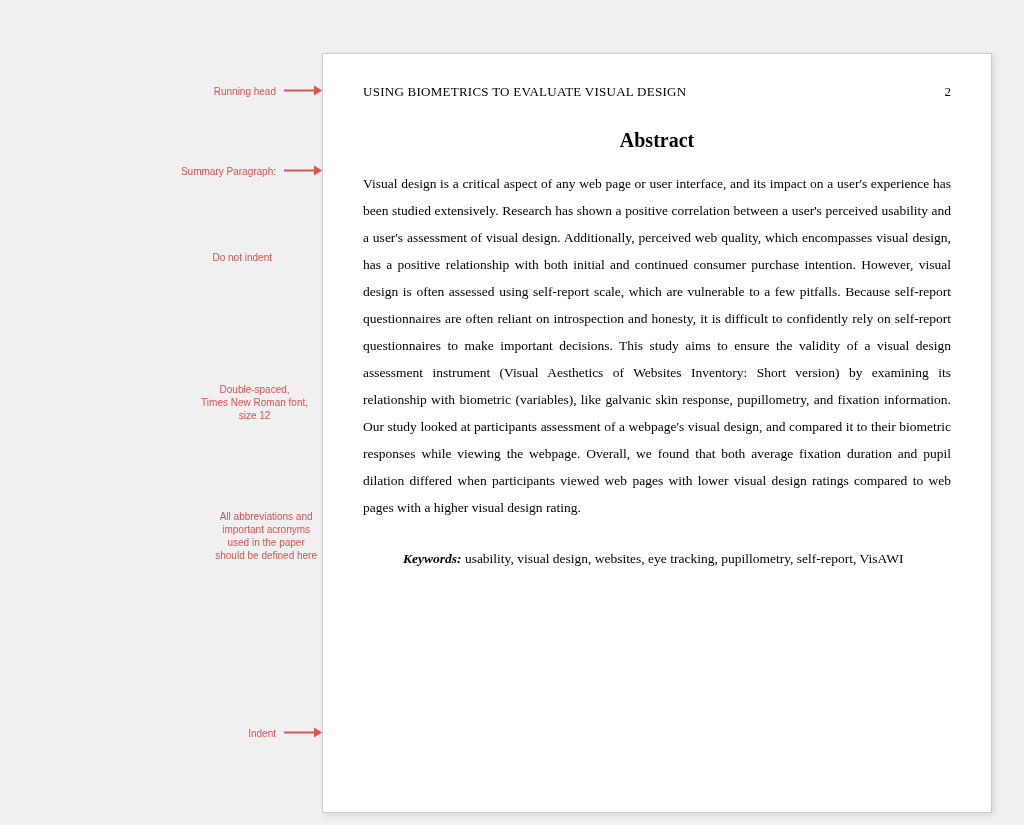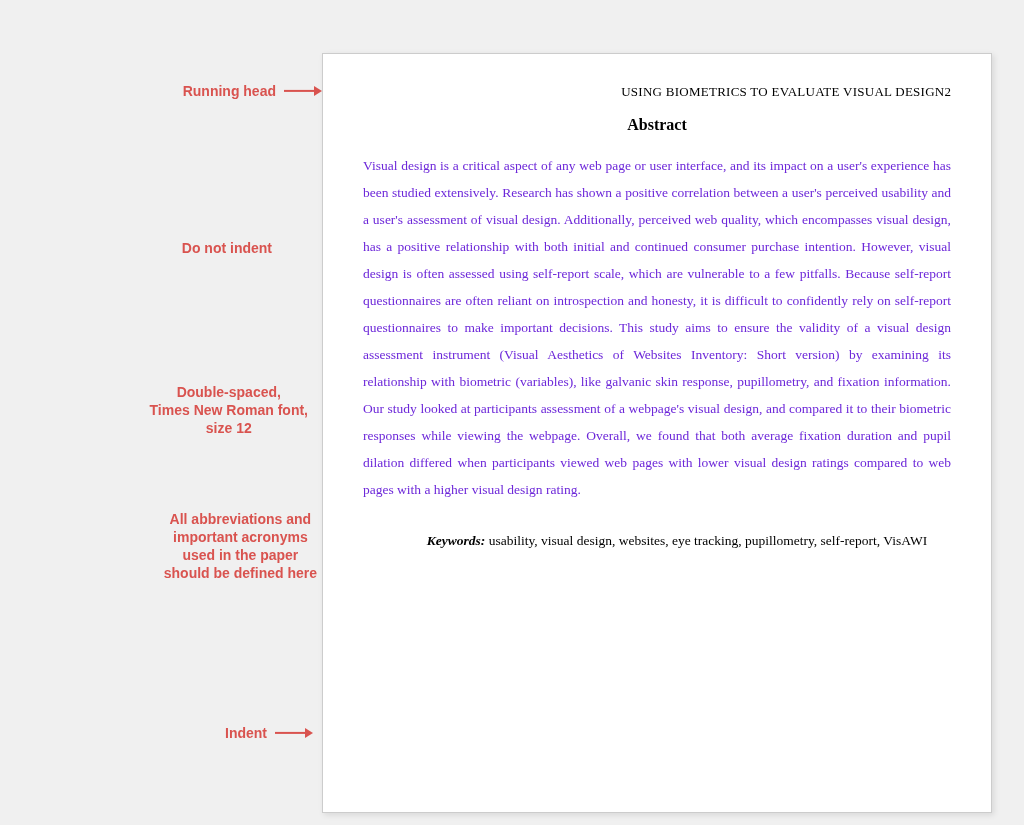--- a/index.html
+++ b/index.html
@@ -41,22 +41,22 @@
     .annotation {
       position: absolute;
       right: 0;
       display: flex;
       align-items: center;
       gap: 8px;
     }
 
     .annotation-text {
       color: #d9534f;
-      font-size: 14px;
-      font-weight: 700;
+      font-size: 10px;
+      font-weight: 400;
       line-height: 1.3;
     }
 
     .annotation-arrow {
       display: flex;
       align-items: center;
       flex-shrink: 0;
     }
 
     .arrow-line {
@@ -79,65 +79,64 @@
       background: #fff;
       border: 1px solid #ccc;
       padding: 30px 40px 40px 40px;
       min-height: 760px;
       position: relative;
       box-shadow: 2px 2px 6px rgba(0,0,0,0.1);
     }
 
     .doc-header {
       display: flex;
-      justify-content: flex-end;
+      justify-content: space-between;
       align-items: flex-start;
-      margin-bottom: 16px;
+      margin-bottom: 29px;
     }
 
     .running-head-text {
       font-family: 'Times New Roman', Times, serif;
       font-size: 13px;
       letter-spacing: 0.02em;
       color: #000;
     }
 
     .page-number {
       font-family: 'Times New Roman', Times, serif;
       font-size: 13px;
       color: #000;
     }
 
     .doc-title {
       text-align: center;
       font-family: 'Times New Roman', Times, serif;
-      font-size: 16px;
+      font-size: 20px;
       font-weight: bold;
       margin-bottom: 18px;
     }
 
     .doc-body {
       font-family: 'Times New Roman', Times, serif;
       font-size: 13.5px;
       line-height: 2;
-      color: #6d28d9;
+      color: #000000;
       text-align: justify;
     }
 
     .doc-body p {
       margin-bottom: 0;
     }
 
     .keywords-line {
       margin-top: 24px;
       font-family: 'Times New Roman', Times, serif;
       font-size: 13.5px;
       line-height: 2;
       text-indent: 40px;
-      text-align: center;
     }
 
     .keywords-label {
       font-style: italic;
       font-weight: bold;
     }
 
     
     .ann-running-head {
       top: 38px;
@@ -146,21 +145,21 @@
     }
 
     .ann-summary {
       top: 118px;
       right: 0;
       transform: translateY(-50%);
     }
 
     .ann-indent {
       top: 680px;
-      right: 9px;
+      right: 0;
       transform: translateY(-50%);
     }
 
     
     .ann-label-only {
       position: absolute;
       right: 20px;
       text-align: center;
     }
 
@@ -177,22 +176,29 @@
     <div class="annotations">
 
       <div class="annotation ann-running-head">
         <span class="annotation-text">Running head</span>
         <div class="annotation-arrow">
           <div class="arrow-line"></div>
           <div class="arrow-head"></div>
         </div>
       </div>
 
-
-      <div class="ann-label-only" style="top: 186px; right: 50px;">
+      <div class="annotation ann-summary">
+        <span class="annotation-text">Summary Paragraph:</span>
+        <div class="annotation-arrow">
+          <div class="arrow-line"></div>
+          <div class="arrow-head"></div>
+        </div>
+      </div>
+
+      <div class="ann-label-only" style="top: 198px; right: 50px;">
         <span class="annotation-text">Do not indent</span>
       </div>
 
 
       <div class="ann-label-only" style="top: 330px; right: 14px;">
         <span class="annotation-text">Double-spaced,<br>Times New Roman font,<br>size 12</span>
       </div>
 
       <div class="ann-label-only" style="top: 440px; right: 5px; margin-top: 17px;">
         <span class="annotation-text">All abbreviations and<br>important acronyms<br>used in the paper<br>should be defined here</span>

